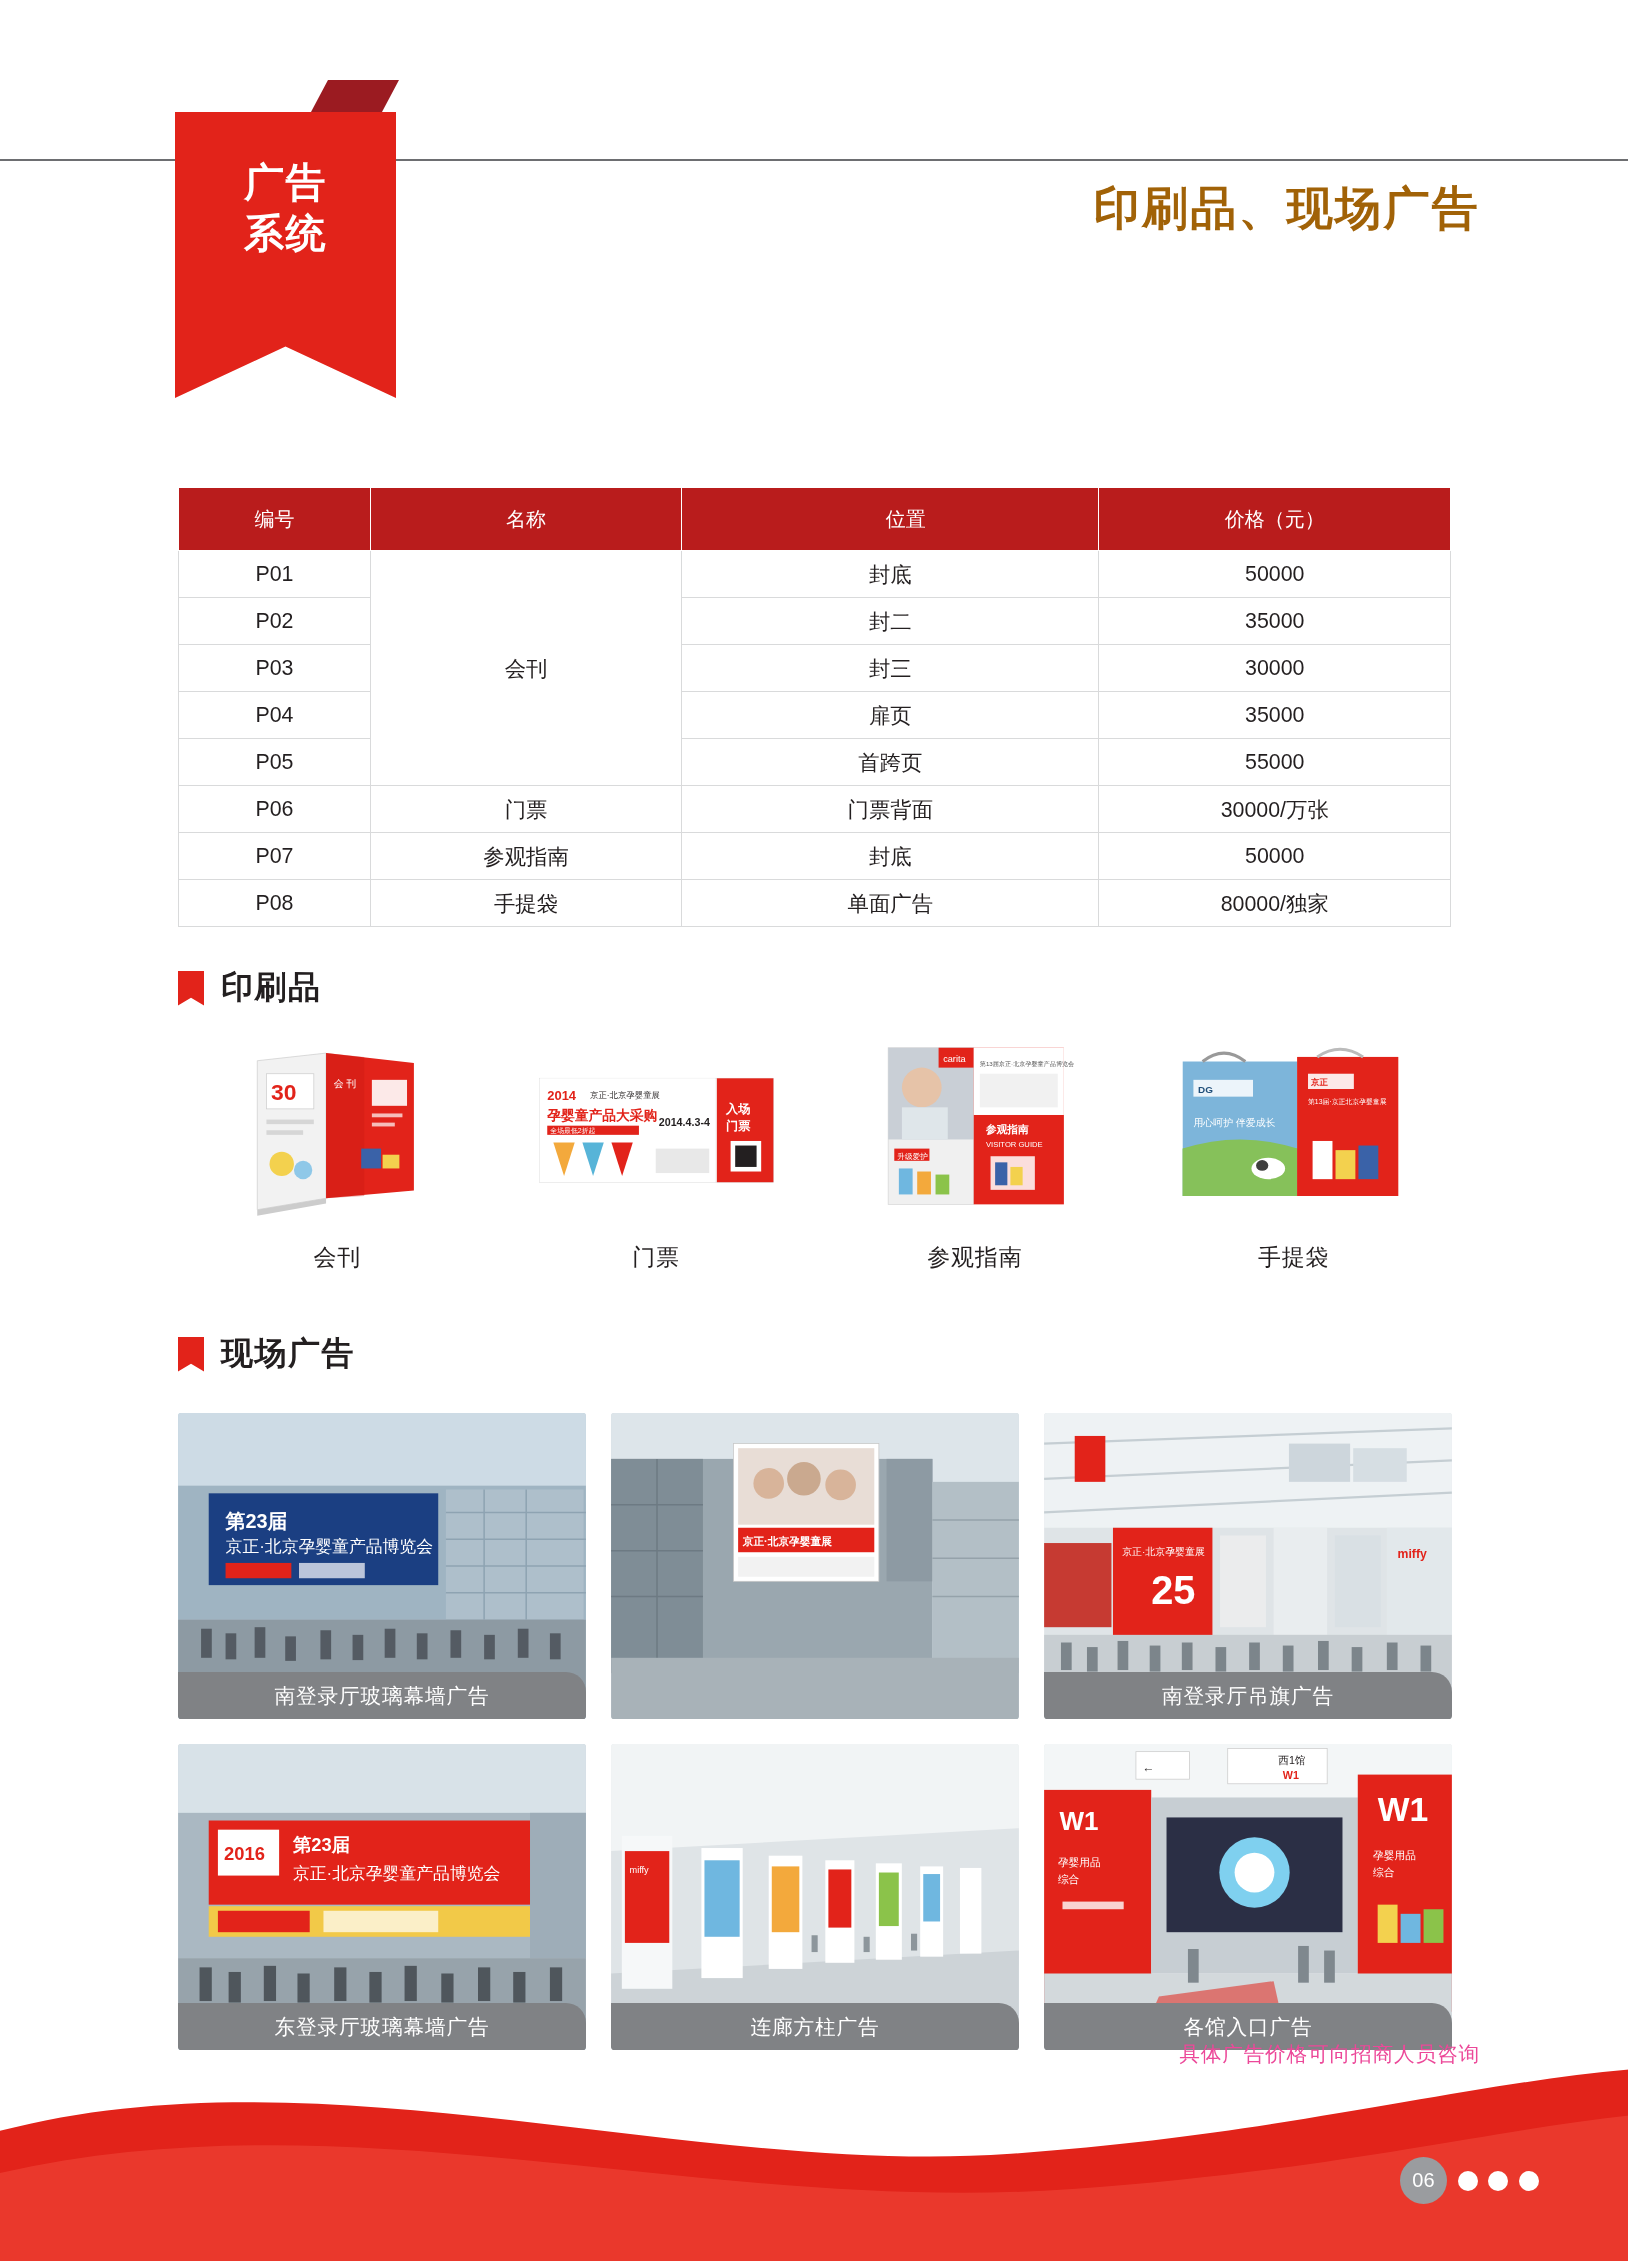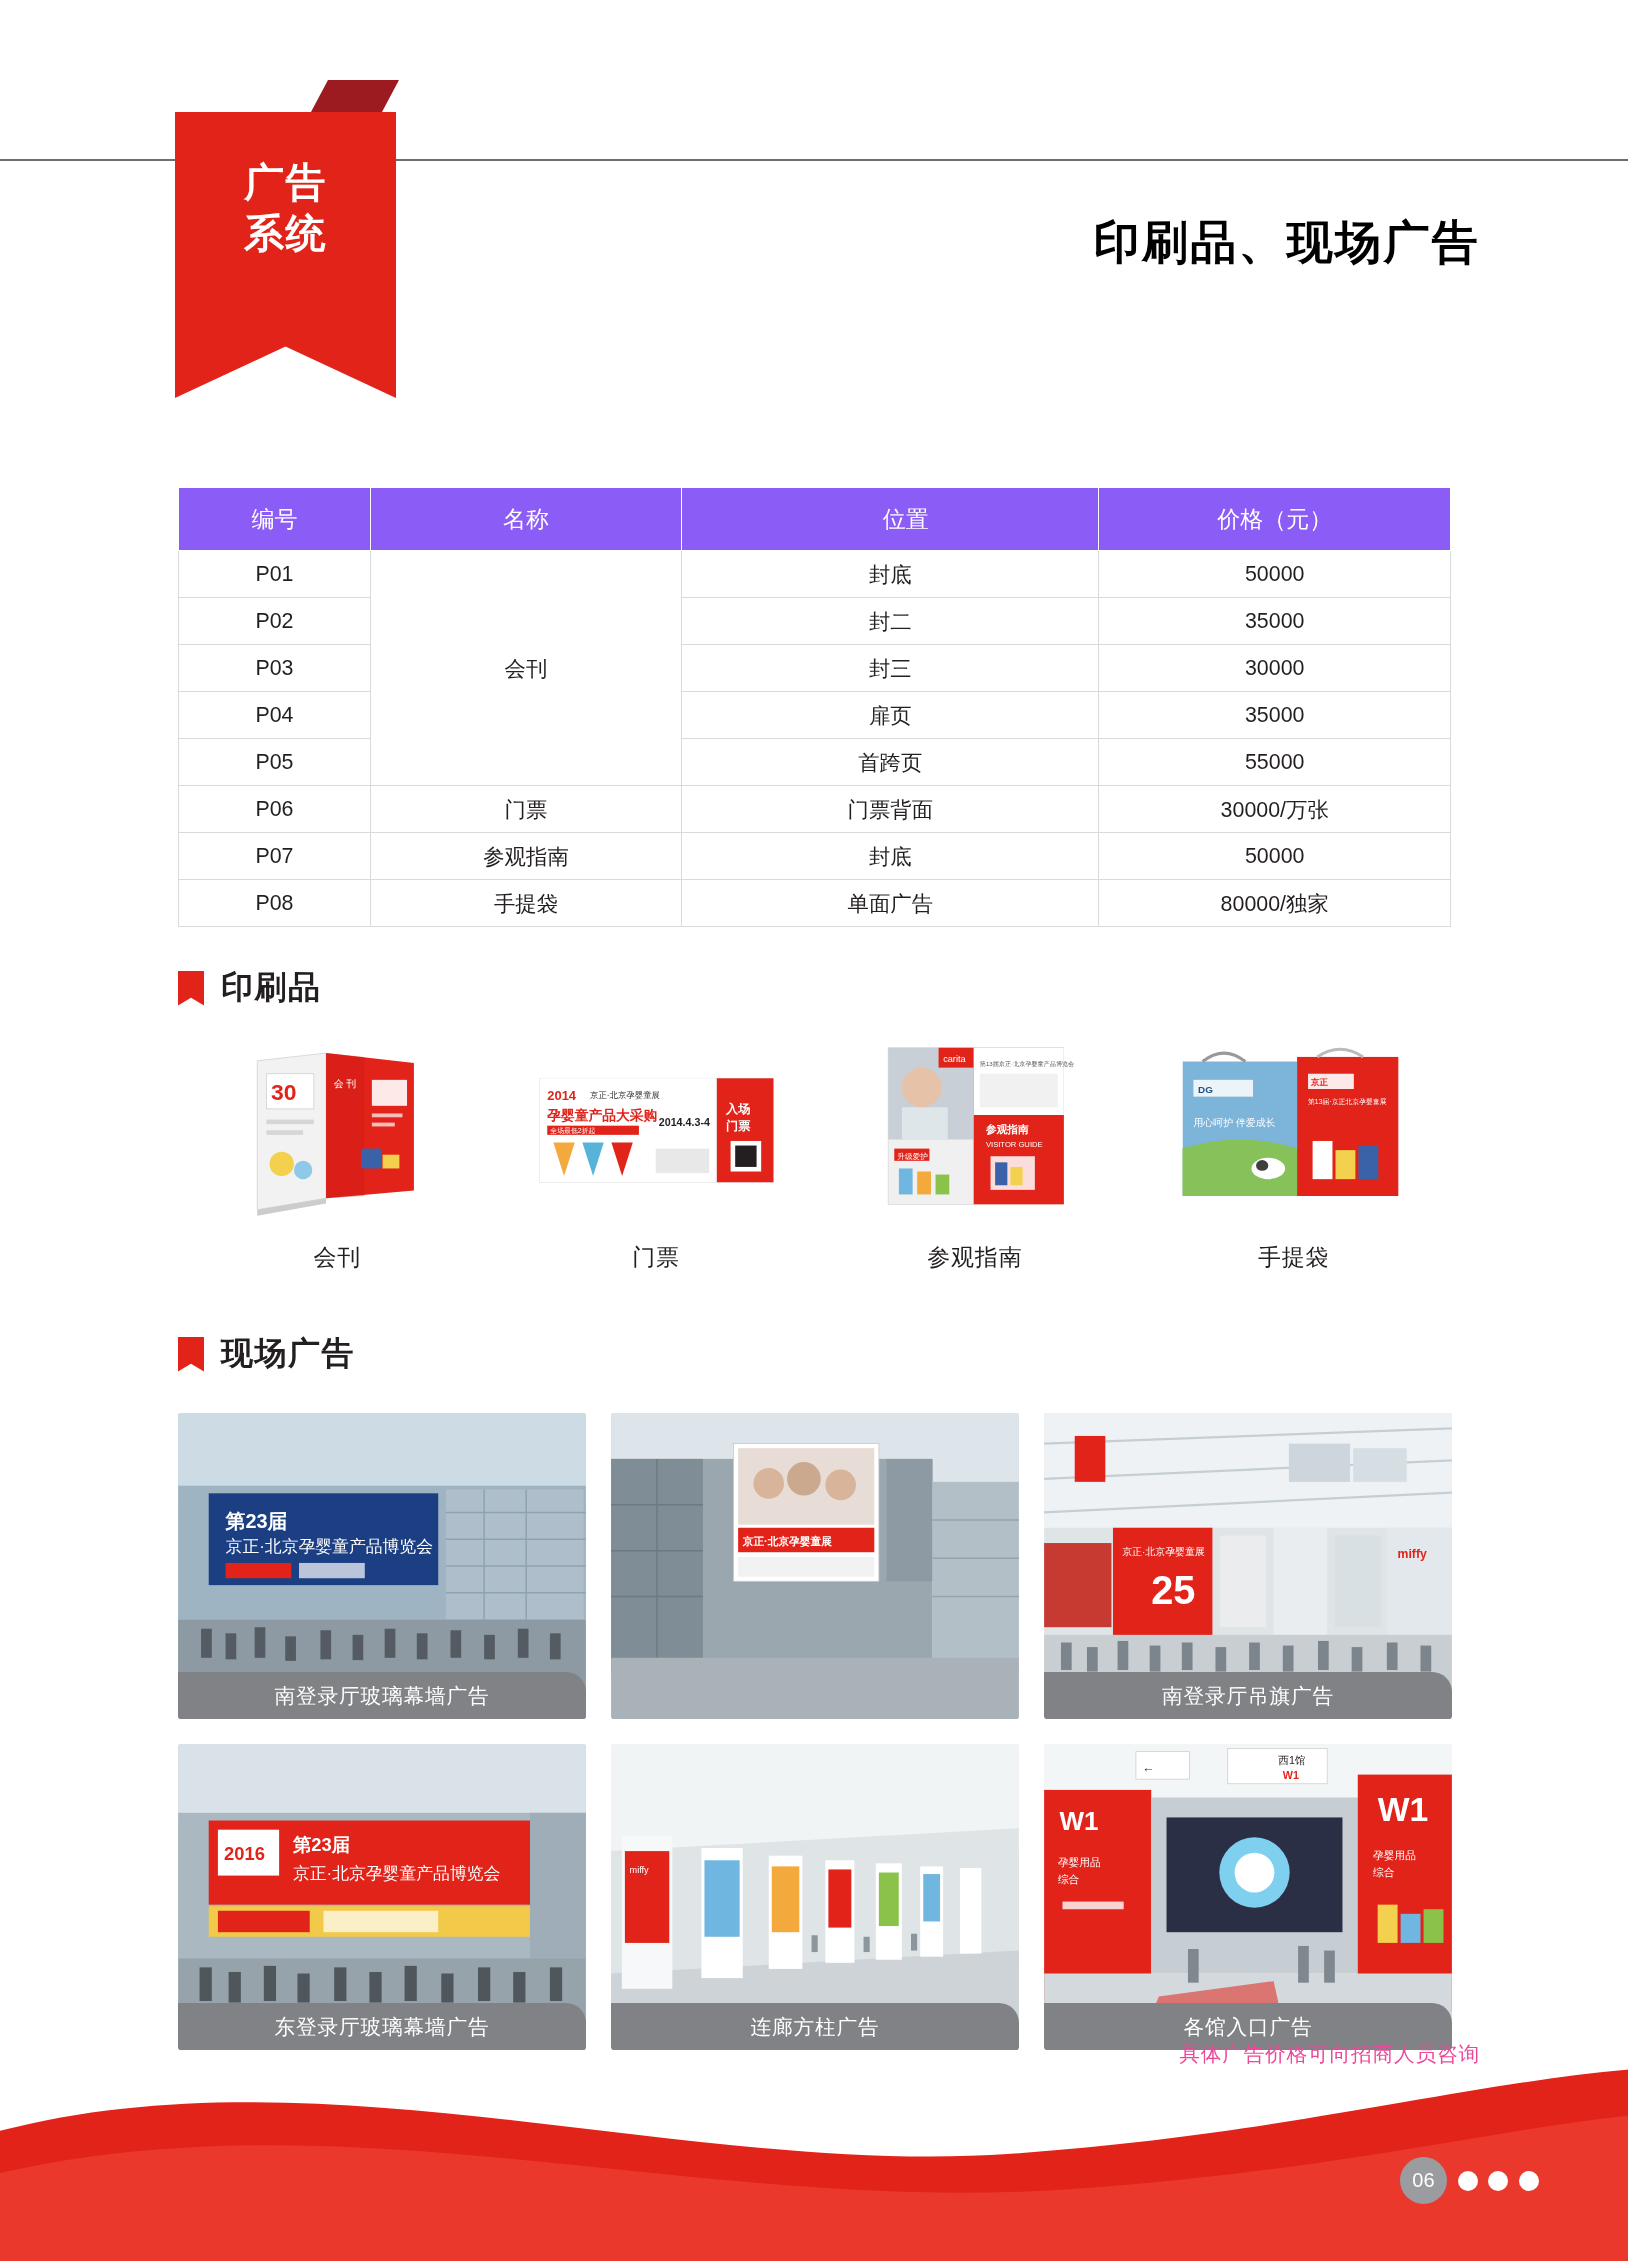--- a/index.html
+++ b/index.html
@@ -58,42 +58,42 @@
     text-align: center;
     color: #ffffff;
     font-size: 40px;
     font-weight: bold;
     line-height: 1.28;
     letter-spacing: 1.5px;
   }
   .page-title {
     position: absolute;
     right: 149px;
-    top: 212px;
+    top: 178px;
     font-size: 46px;
     font-weight: bold;
-    color: #000000;
+    color: #a16207;
     letter-spacing: 2.3px;
   }
 
   
   .price-table {
     position: absolute;
     left: 178px;
     top: 487px;
     width: 1273px;
     border-collapse: collapse;
     font-size: 21.4px;
     color: #231f20;
   }
   .price-table th {
-    background: #8b5cf6;
+    background: #b91c1c;
     color: #ffffff;
     font-weight: normal;
-    font-size: 23px;
+    font-size: 20px;
     height: 60px;
     border: 0.8px solid #ffffff;
   }
   .price-table td {
     height: 44px;
     text-align: center;
     border-bottom: 0.8px solid #d9dadb;
     border-right: 0.8px solid #d9dadb;
     border-left: 0.8px solid #d9dadb;
     background: #ffffff;

